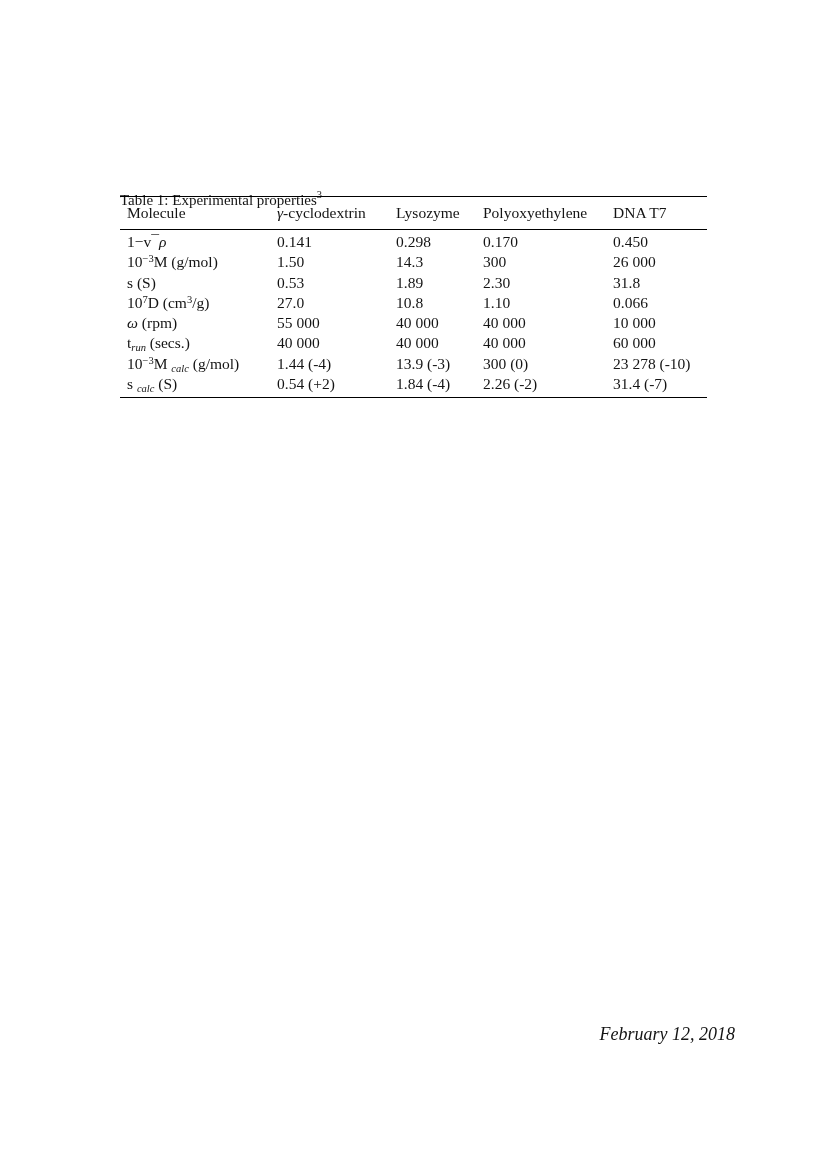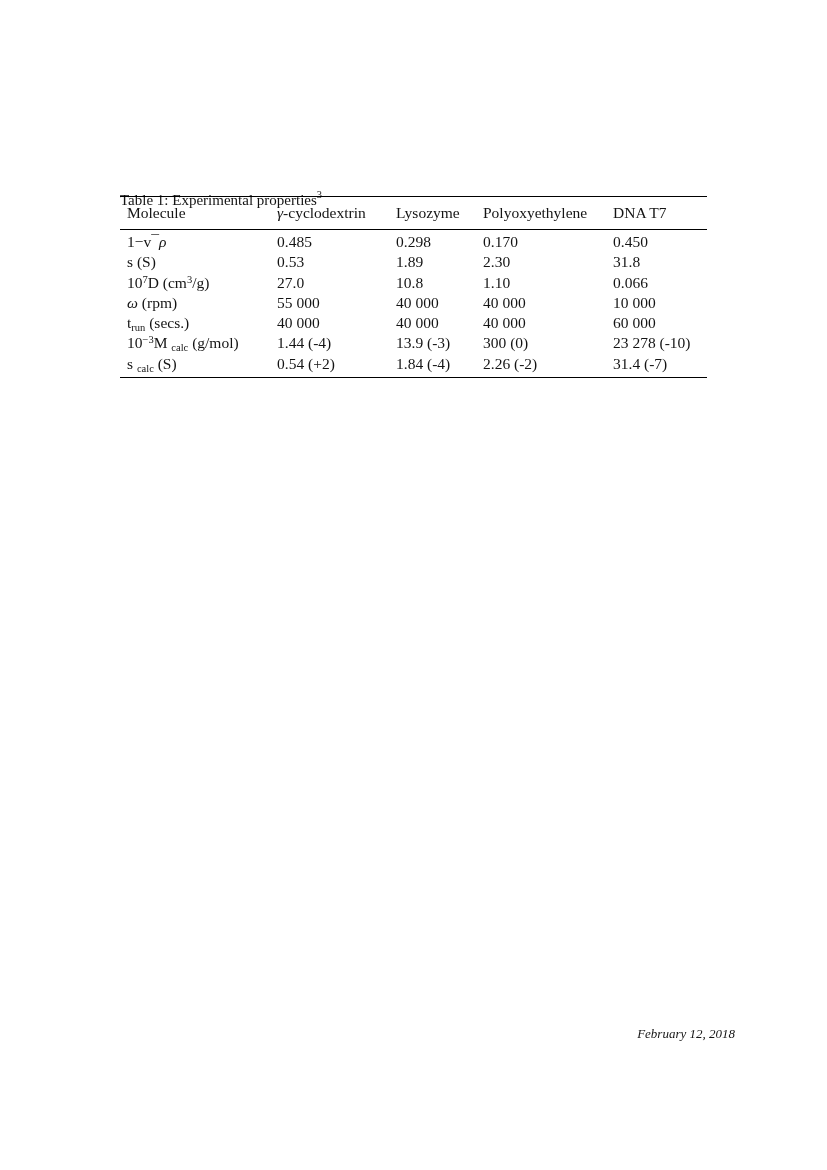--- a/index.html
+++ b/index.html
@@ -70,33 +70,34 @@
   .seg-i { font-style: italic; }
   .seg-sup {
     font-size: 10.5px;
     line-height: 0;
     position: relative;
     top: -5px;
   }
   .seg-subi {
     font-size: 10.5px;
     line-height: 0;
+    font-style: italic;
     position: relative;
     top: 3px;
   }
   .seg-bar {
     position: relative;
     top: -2px;
     letter-spacing: 0;
   }
   .date {
     position: absolute;
     top: 1025px;
     right: 92px;
-    font-size: 13px;
+    font-size: 18px;
     font-style: italic;
     line-height: 18px;
     white-space: nowrap;
   }
 </style>
 </head>
 <body>
 
 <div class="caption"><span>Table 1: Experimental properties</span><sup>3</sup></div>
 
@@ -114,24 +115,31 @@
           <th><span class="seg-p">Molecule</span></th>
           <th><span class="seg-i">γ</span><span class="seg-p">-cyclodextrin</span></th>
           <th><span class="seg-p">Lysozyme</span></th>
           <th><span class="seg-p">Polyoxyethylene</span></th>
           <th><span class="seg-p">DNA T7</span></th>
         </tr>
     </thead>
     <tbody>
         <tr>
           <td><span class="seg-p">1−v</span><span class="seg-bar">¯</span><span class="seg-i">ρ</span></td>
-          <td>0.485</td>
+          <td>0.141</td>
           <td>0.298</td>
           <td>0.170</td>
           <td>0.450</td>
+        </tr>
+        <tr>
+          <td><span class="seg-p">10</span><span class="seg-sup">−3</span><span class="seg-p">M (g/mol)</span></td>
+          <td>1.50</td>
+          <td>14.3</td>
+          <td>300</td>
+          <td>26 000</td>
         </tr>
         <tr>
           <td><span class="seg-p">s (S)</span></td>
           <td>0.53</td>
           <td>1.89</td>
           <td>2.30</td>
           <td>31.8</td>
         </tr>
         <tr>
           <td><span class="seg-p">10</span><span class="seg-sup">7</span><span class="seg-p">D (cm</span><span class="seg-sup">3</span><span class="seg-p">/g)</span></td>

